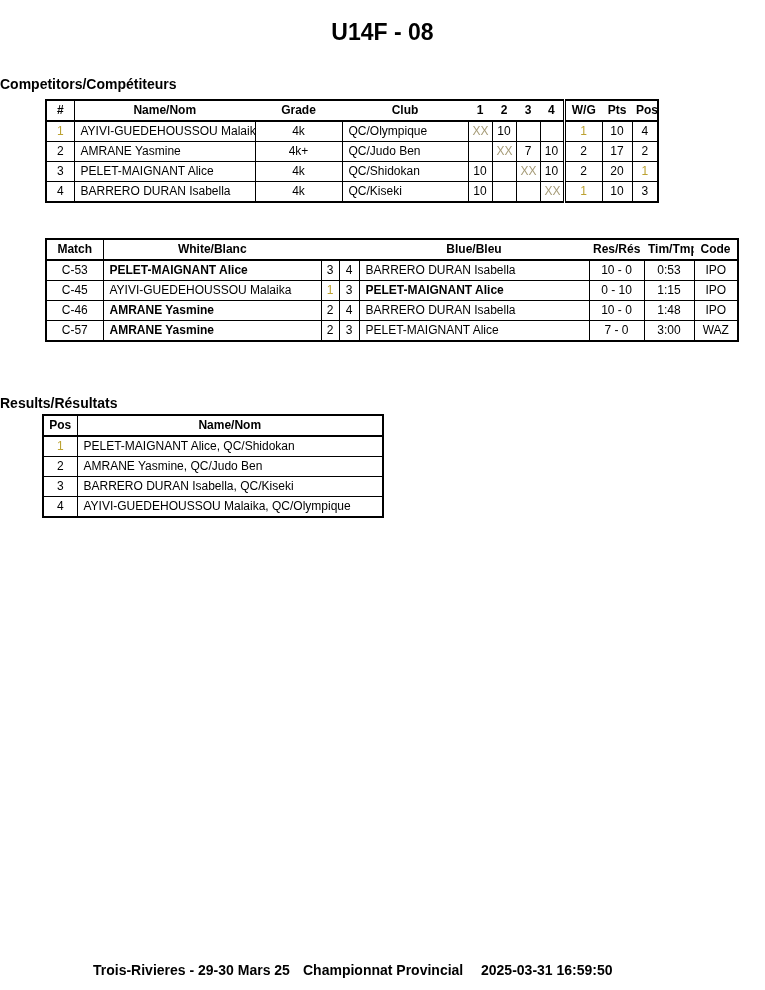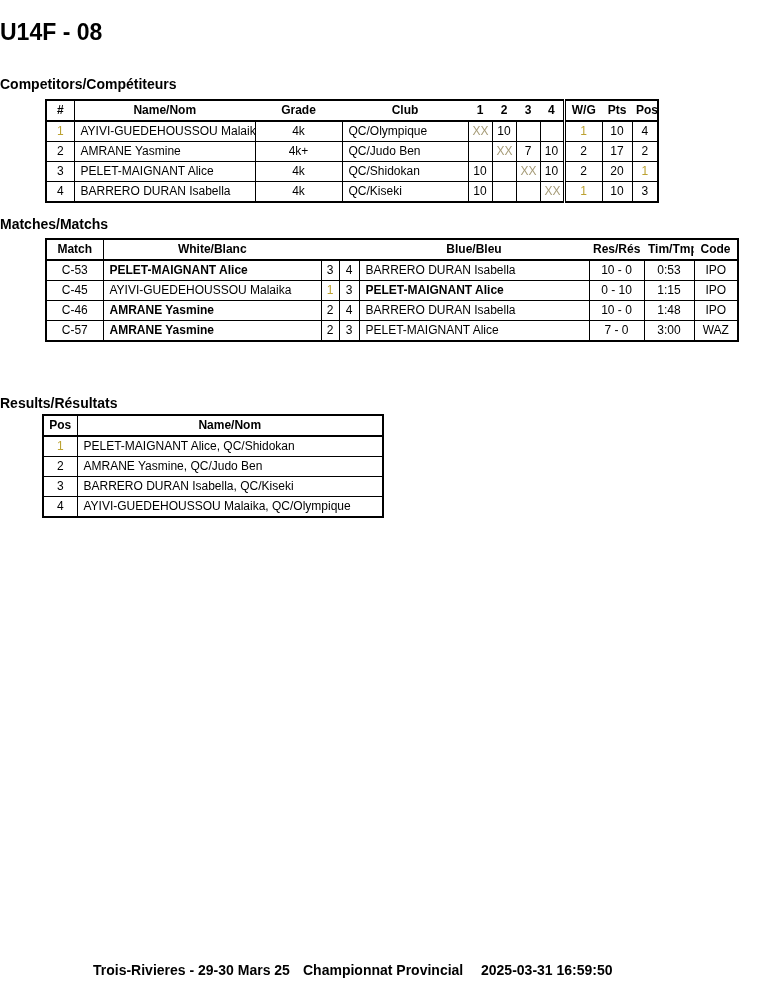--- a/index.html
+++ b/index.html
@@ -8,21 +8,21 @@
     width: 765px;
     height: 990px;
     background: #ffffff;
     font-family: "Liberation Sans", sans-serif;
     color: #000;
     overflow: hidden;
   }
   .page-title {
     position: absolute;
     top: 19px; left: 0; width: 765px;
-    text-align: left;
+    text-align: center;
     font-size: 23px;
     font-weight: bold;
   }
   .section-title {
     position: absolute;
     text-align: left;
     font-size: 14px;
     font-weight: bold;
   }
   #competitors-title { top: 76px; left: 0; width: 600px; }
@@ -165,21 +165,20 @@
         <td></td>
         <td></td>
         <td class="xx">XX</td>
         <td class="dbl gold">1</td>
         <td>10</td>
         <td>3</td>
       </tr>
     </tbody>
   </table>
 
-  <div class="section-title" id="matches-title">Matches/Matchs</div>
 
   <table id="matches-table">
     <colgroup>
       <col style="width:57px">
         <col style="width:218px">
         <col style="width:18px">
         <col style="width:20px">
       <col style="width:230px">
         <col style="width:55px">
         <col style="width:50px">

